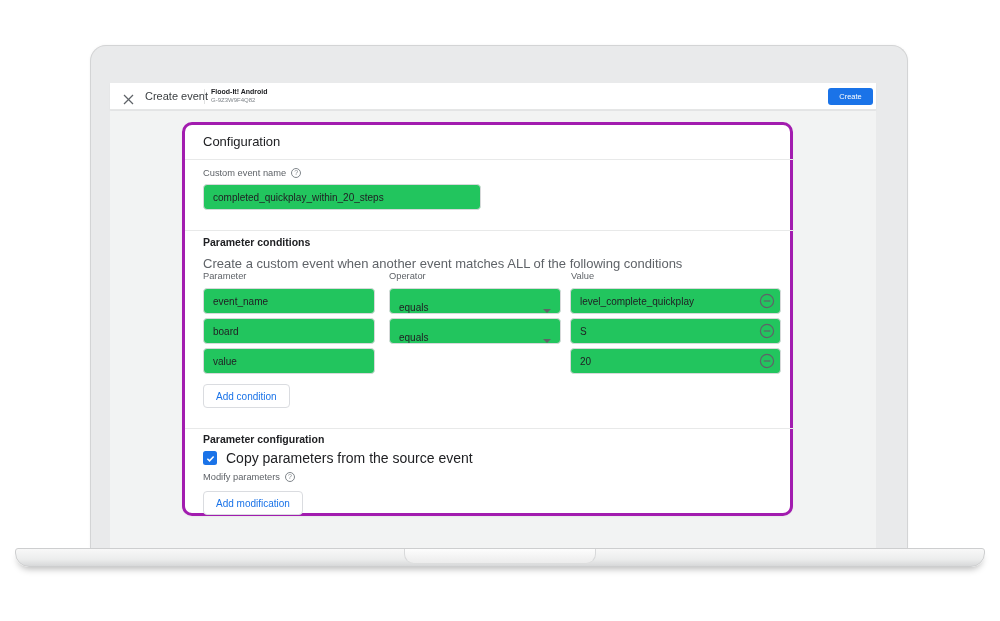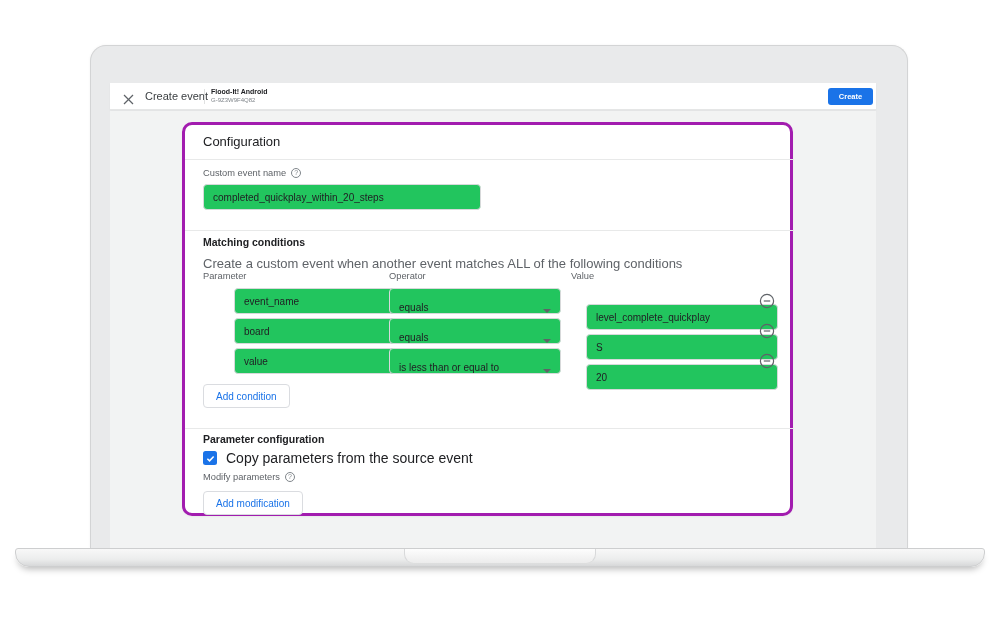--- a/index.html
+++ b/index.html
@@ -36,21 +36,21 @@
   .dialog-body { position:absolute; left:0; top:28px; width:766px; height:438px; background:#f2f3f3; }
 
   .close-x { position:absolute; left:13px; top:8px; width:11px; height:11px; cursor:pointer; }
   .dlg-title { position:absolute; left:35px; top:0; height:27px; line-height:27px; font-size:11px; color:#3c4043; }
   .hdr-sep { position:absolute; left:94px; top:6px; width:1px; height:15px; background:#e0e1e1; }
   .prop-block { position:absolute; left:101px; top:4px; }
   .prop-name { font-size:7px; font-weight:bold; color:#202124; line-height:9px; }
   .prop-id { font-size:6px; color:#80868b; line-height:8px; }
   .create-btn {
     position:absolute; left:718px; top:5px; width:45px; height:17px;
-    background:#1a73e8; color:#fff; font-size:7.5px; font-weight:bold;
+    background:#1a73e8; color:#fff; font-size:7.5px; font-weight:normal;
     border:none; border-radius:3px; line-height:17px; text-align:center; cursor:pointer;
     font-family:inherit;
   }
 
   
   .card {
     position:absolute; left:72px; top:39px; width:611px; height:394px;
     background:#ffffff; border:3px solid #a21caf; border-radius:10px;
     box-shadow:0 1px 2px rgba(0,0,0,0.04);
   }
@@ -77,24 +77,24 @@
 
   .sec-title { position:absolute; left:18px; font-size:10.5px; font-weight:bold; color:#202124; }
   .sec-matching { top:111px; } .sec-paramcfg { top:308px; }
   .sec-desc { position:absolute; left:18px; top:131px; font-size:13px; color:#5f6368; }
 
   .col-label { position:absolute; top:146px; font-size:9.3px; color:#5f6368; }
   .col-parameter { left:18px; } .col-operator { left:204px; } .col-value { left:386px; }
 
   .cond-row { position:absolute; left:0; width:611px; height:26px; }
   .row-0 { top:163px; } .row-1 { top:193px; } .row-2 { top:223px; }
-  .param-input { position:absolute; left:18px; top:0; width:172px; height:26px;margin-left:31px; }
+  .param-input { position:absolute; left:18px; top:0; width:172px; height:26px; }
   .op-select { position:absolute; left:204px; top:0; width:172px; height:26px; cursor:pointer; justify-content:space-between;align-items:flex-end; }
   .caret { width:0; height:0; border-left:4px solid transparent; border-right:4px solid transparent; border-top:4.5px solid #5f6368; }
-  .val-input { position:absolute; left:401px; top:0; width:192px; height:26px;margin-top:16px; }
+  .val-input { position:absolute; left:385px; top:0; width:211px; height:26px; }
   .minus-btn { position:absolute; left:574px; top:5px; width:16px; height:16px; cursor:pointer; background:none; border:none; padding:0; }
 
   .outline-btn {
     position:absolute; left:18px; height:24px; padding:0 12px;
     background:#fff; border:1px solid #dadce0; border-radius:4px;
     color:#1a73e8; font-size:10px; font-weight:normal; font-family:inherit; cursor:pointer;
   }
   .btn-add-condition { top:259px; }
   .btn-add-modification { top:366px; }
 
@@ -136,21 +136,21 @@
         <div class="hr hr1"></div>
 
         <div class="lbl-row lbl-custom">
           <span class="field-label">Custom event name</span>
           <span class="help-icon">?</span>
         </div>
         <div class="txt-input input-event-name">completed_quickplay_within_20_steps</div>
 
         <div class="hr hr2"></div>
 
-        <div class="sec-title sec-matching">Matching conditions</div>
+        <div class="sec-title sec-matching">Parameter conditions</div>
         <div class="sec-desc">Create a custom event when another event matches ALL of the following conditions</div>
 
         <div class="col-label col-parameter">Parameter</div>
         <div class="col-label col-operator">Operator</div>
         <div class="col-label col-value">Value</div>
 
         <div class="cond-row row-0">
           <div class="txt-input param-input">event_name</div>
           <div class="txt-input op-select">
             <span>equals</span>
@@ -175,24 +175,20 @@
           <button class="minus-btn">
             <svg width="16" height="16" viewBox="0 0 16 16">
               <circle cx="8" cy="8" r="6.6" fill="none" stroke="#5f6368" stroke-width="1.2"></circle>
               <line x1="4.8" y1="8" x2="11.2" y2="8" stroke="#5f6368" stroke-width="1.2"></line>
             </svg>
           </button>
         </div>
 
         <div class="cond-row row-2">
           <div class="txt-input param-input">value</div>
-          <div class="txt-input op-select">
-            <span>is less than or equal to</span>
-            <span class="caret"></span>
-          </div>
           <div class="txt-input val-input">20</div>
           <button class="minus-btn">
             <svg width="16" height="16" viewBox="0 0 16 16">
               <circle cx="8" cy="8" r="6.6" fill="none" stroke="#5f6368" stroke-width="1.2"></circle>
               <line x1="4.8" y1="8" x2="11.2" y2="8" stroke="#5f6368" stroke-width="1.2"></line>
             </svg>
           </button>
         </div>
 
         <button class="outline-btn btn-add-condition">Add condition</button>

